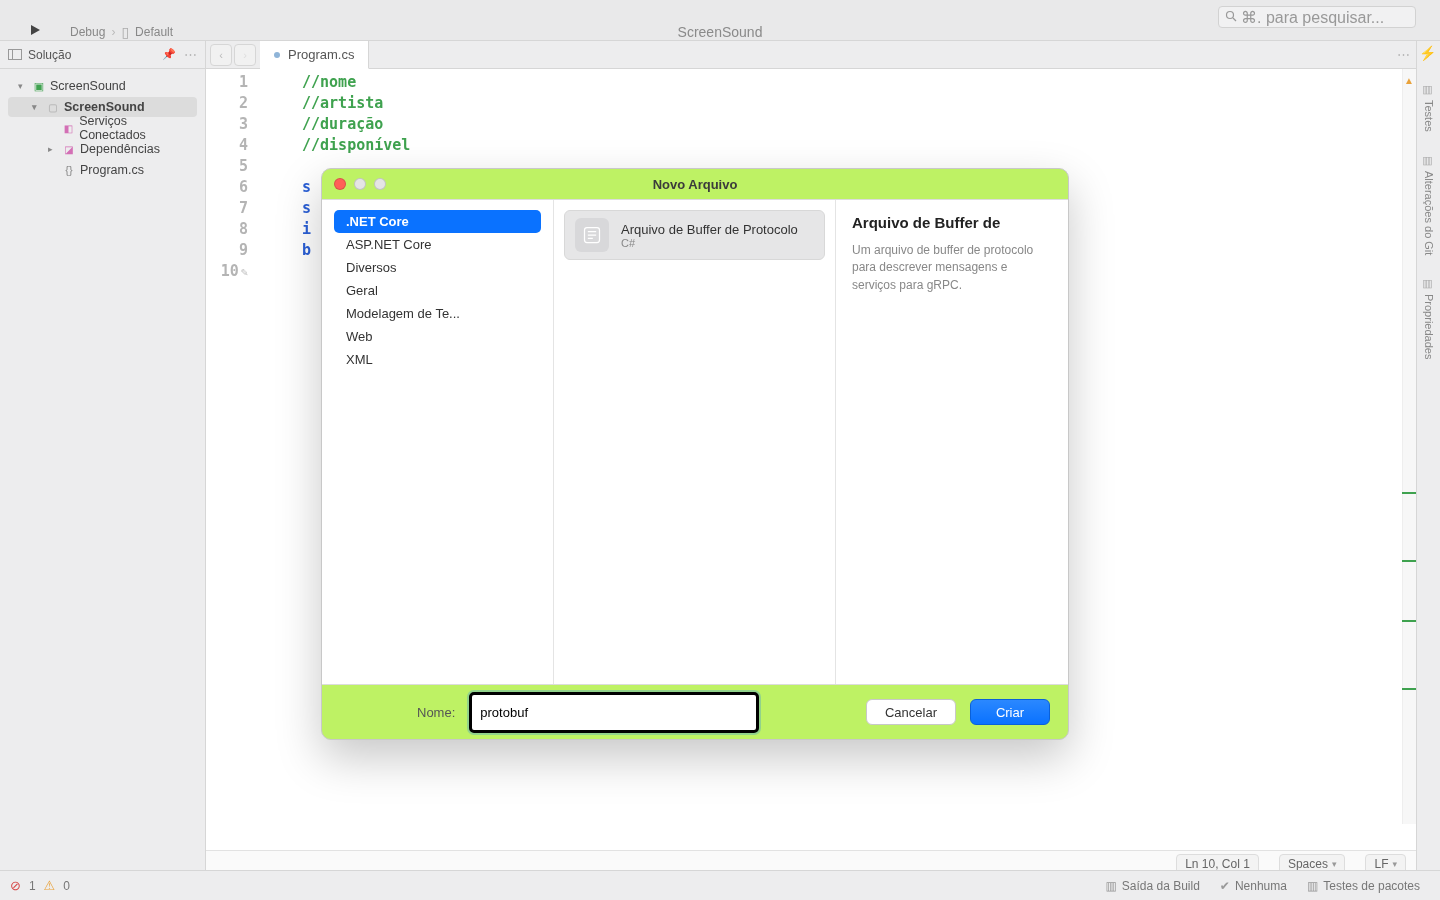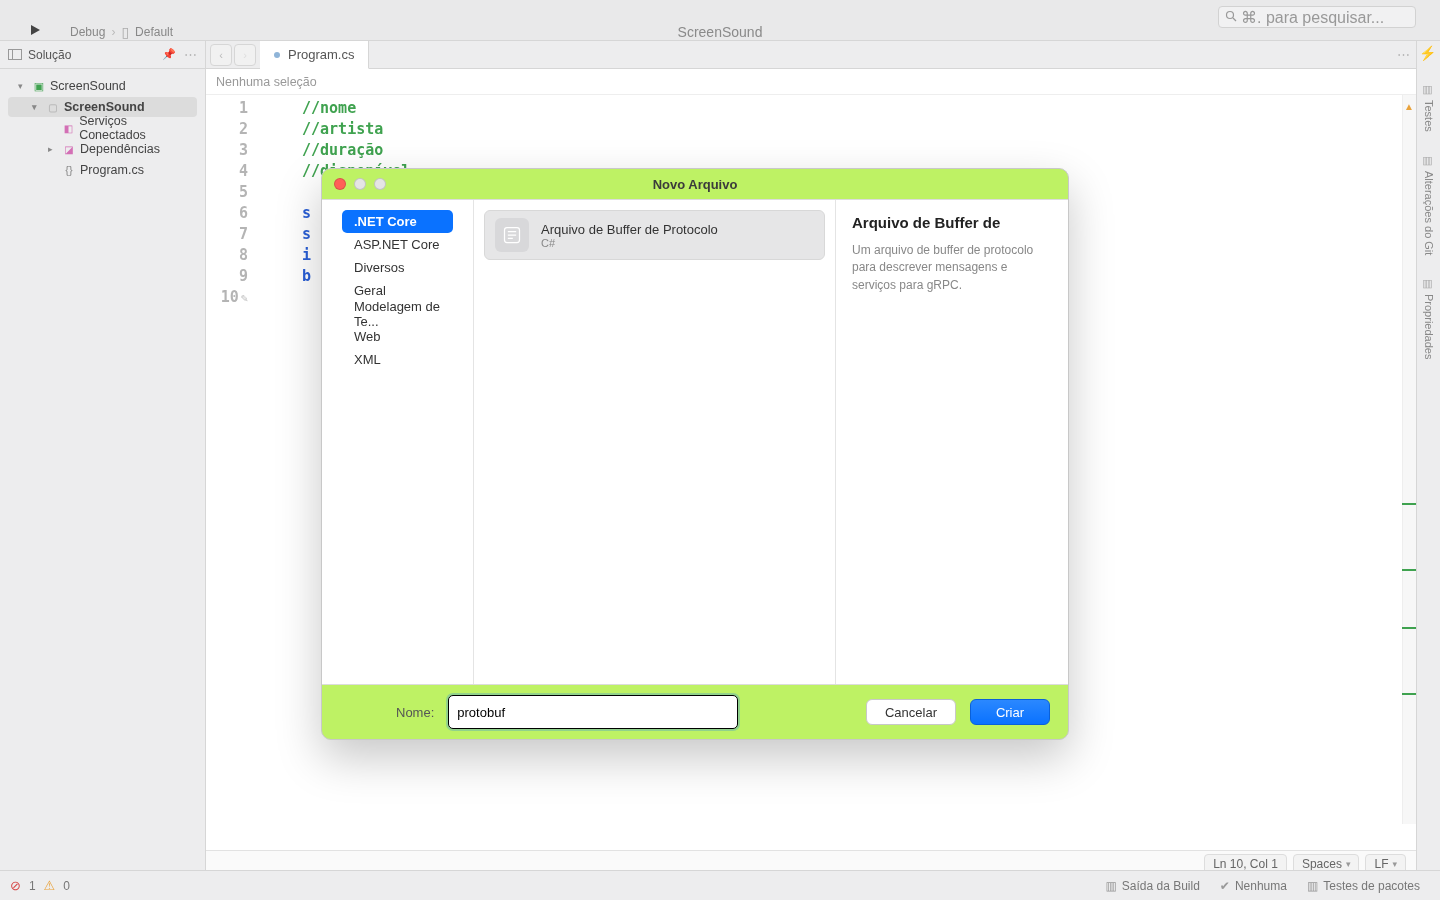--- a/index.html
+++ b/index.html
@@ -90,21 +90,21 @@
 .cm-kw { color:#2a5fd6; font-weight:600;}
 .cursor-glyph { color:#bbb; font-size:12px; margin-left:2px; }
 
 
 .marker-strip { position:absolute; right:0; top:0; bottom:26px; width:14px; background:#f7f7f7; border-left:1px solid #eee;}
 .marker-strip .warn { position:absolute; right:2px; top:6px; color:#e9a23b; font-size:10px;}
 .marker-strip .mk { position:absolute; right:0; width:14px; height:2px; background:#3fa24f; }
 
 
 .editor-status { height:26px; border-top:1px solid #e2e2e2; display:flex; align-items:center; justify-content:flex-end; gap:6px; padding:0 10px; color:#666; font-size:12px; background:#fafafa;}
-.editor-status .seg { border:1px solid #ddd; border-radius:4px; padding:2px 8px; background:#f3f3f3; display:flex; align-items:center; gap:4px;}
+.editor-status .seg { border:1px solid #ddd; border-radius:4px; padding:2px 8px; background:#f3f3f3; display:flex; align-items:center; gap:4px;margin-left:14px;}
 .editor-status .seg .chev { color:#999; font-size:9px;}
 
 
 .right-rail { width:24px; background:#ededee; border-left:1px solid #d6d6d6; display:flex; flex-direction:column; align-items:center; padding-top:4px; gap:22px;}
 .right-rail .bolt { color:#e9a23b; font-size:14px;}
 .right-rail .vtab { writing-mode:vertical-rl; font-size:11px; color:#888; display:flex; align-items:center; gap:4px;}
 .right-rail .vtab .vicon { color:#aaa; font-size:11px;}
 
 
 .bottombar { position:absolute; left:0; right:0; bottom:0; height:30px; background:#ededee; border-top:1px solid #d6d6d6; display:flex; align-items:center; padding:0 10px; font-size:12px; color:#777;}
@@ -128,35 +128,35 @@
   overflow:hidden;
 }
 .modal-titlebar { height:30px; display:flex; align-items:center; position:relative; }
 .traffic { display:flex; gap:8px; margin-left:12px; }
 .traffic .dot { width:12px; height:12px; border-radius:50%; border:0.5px solid rgba(0,0,0,0.15);}
 .traffic .close { background:#ff5f57;}
 .traffic .min  { background:#e5e5e5;}
 .traffic .max  { background:#e5e5e5;}
 .modal-title { position:absolute; left:50%; transform:translateX(-50%); font-weight:600; color:#3b3b3b; font-size:13px;}
 .modal-body { flex:1; display:flex; border-top:1px solid #dcdcdc; border-bottom:1px solid #dcdcdc; background:#fff;}
-.cat-col { width:152px; background:#fff; border-right:1px solid #e4e4e4; padding:10px 20px;}
+.cat-col { width:232px; background:#fff; border-right:1px solid #e4e4e4; padding:10px 12px;}
 .cat-item { height:23px; display:flex; align-items:center; padding:0 12px; border-radius:5px; font-size:13px; color:#333; margin-bottom:0px; cursor:default;}
 .cat-item.selected { background:#0a72ff; color:#fff; font-weight:600;}
 .tmpl-col { flex:1; background:#fff; border-right:1px solid #e4e4e4; padding:10px;}
 .tmpl-item { display:flex; align-items:center; gap:12px; padding:7px 10px; border-radius:6px; background:#e6e6e7; border:1px solid #d8d8d8;}
 .tmpl-item .tmpl-ico { width:34px; height:34px; border-radius:6px; background:#d8d8da; display:flex; align-items:center; justify-content:center; color:#fff;}
 .tmpl-item .tmpl-ico svg { width:20px; height:20px; }
 .tmpl-item .tmpl-txt .t1 { font-size:13px; color:#333; font-weight:500;text-align:right;}
 .tmpl-item .tmpl-txt .t2 { font-size:11px; color:#888;}
 .desc-col { width:232px; background:#fff; padding:14px 16px; }
 .desc-col .dh { font-weight:700; font-size:15px; color:#222; margin-bottom:10px; line-height:1.2;}
 .desc-col .dp { font-size:12px; color:#888; line-height:1.45;}
 .modal-footer { height:54px; display:flex; align-items:center; padding:0 18px; gap:14px; }
-.modal-footer .name-lbl { color:#555; font-size:13px; margin-left:56px;}
-.modal-footer .name-input { flex:0 0 290px; height:34px; border:1px solid #000000; border-radius:5px; padding:0 8px; font-size:13px; box-shadow:0 0 0 2px rgba(10,114,255,0.25);}
+.modal-footer .name-lbl { color:#555; font-size:13px; margin-left:77px;}
+.modal-footer .name-input { flex:0 0 290px; height:41px; border:3px solid #000000; border-radius:5px; padding:0 8px; font-size:13px; box-shadow:0 0 0 2px rgba(10,114,255,0.25);}
 .modal-footer .fspacer { flex:1; }
 .modal-footer .btn { height:26px; padding:0 18px; border-radius:6px; font-size:13px; border:1px solid #c8c8c8; background:#fff; color:#333;}
 .modal-footer .btn.primary { width:80px; background:linear-gradient(#2b88ff,#0a72ff); color:#fff; border:1px solid #0a60d8; font-weight:500;}
 </style>
 </head>
 <body>
 
 <div class="titlebar">
   <span class="run-icon">
     <svg width="14" height="14" viewBox="0 0 14 14">
@@ -225,23 +225,20 @@
       <div class="navbtns">
         <div class="navbtn">‹</div>
         <div class="navbtn" style="color:#ddd;">›</div>
       </div>
       <div class="tab">
         <span class="dirty"></span>
         <span>Program.cs</span>
       </div>
       <div class="spacer"></div>
       <div class="tabmenu">⋯</div>
-    </div>
-    <div class="breadcrumb-bar">
-      <span>Nenhuma seleção</span>
     </div>
 
     <div class="code-host">
       <div class="code" id="code-editor">
           <div class="code-line">
             <div class="gutter">1</div>
             <div class="code-text"><span class="cm-comment">//nome</span></div>
           </div>
           <div class="code-line">
             <div class="gutter">2</div>

